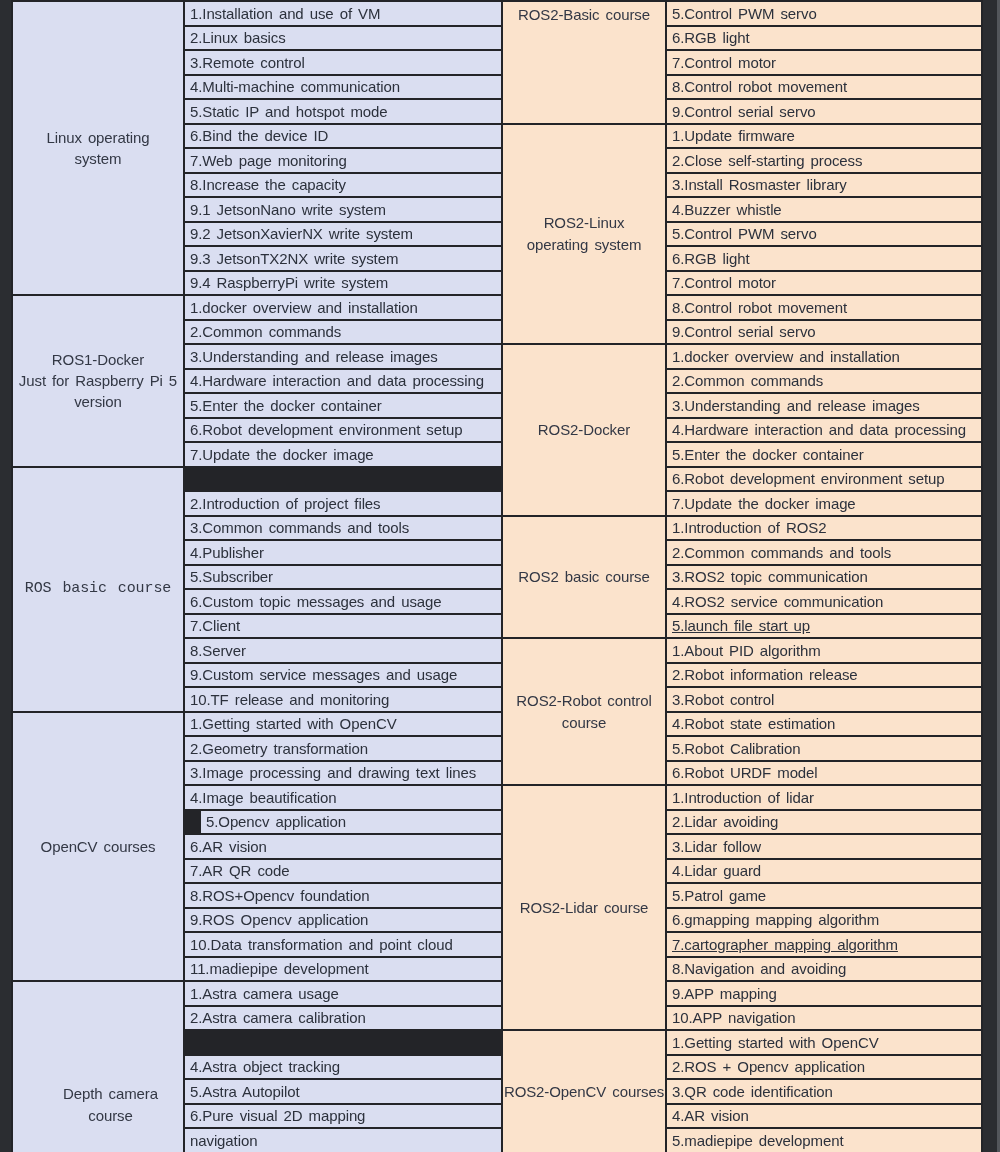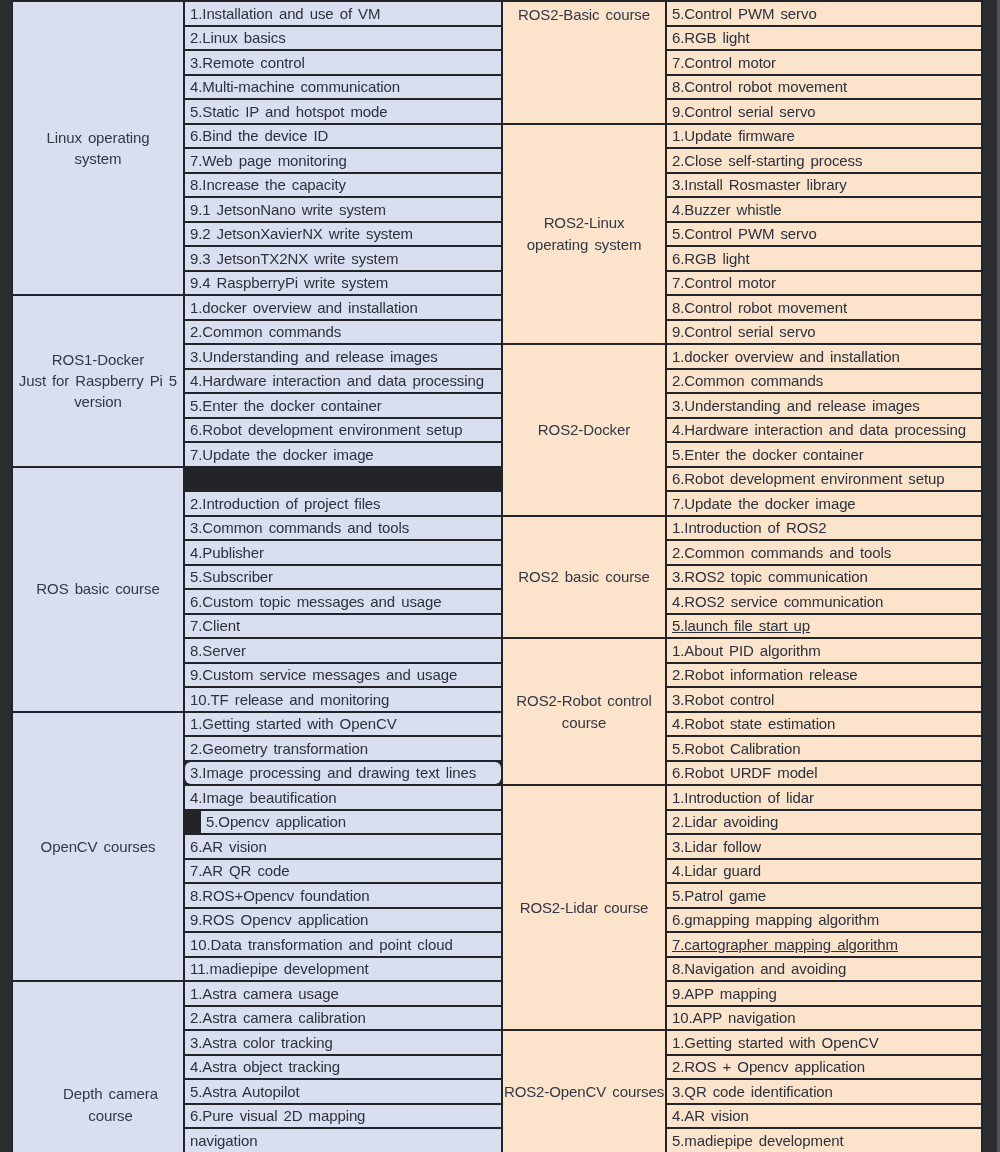--- a/index.html
+++ b/index.html
@@ -92,47 +92,46 @@
       <div class="cat-cell theme-blue" style="grid-area: 13 / 1 / span 7;">ROS1-Docker
 Just for Raspberry Pi 5
 version</div>
       <div class="item-cell theme-blue" style="grid-area: 13 / 2;">1.docker overview and installation</div>
       <div class="item-cell theme-blue" style="grid-area: 14 / 2;">2.Common commands</div>
       <div class="item-cell theme-blue" style="grid-area: 15 / 2;">3.Understanding and release images</div>
       <div class="item-cell theme-blue" style="grid-area: 16 / 2;">4.Hardware interaction and data processing</div>
       <div class="item-cell theme-blue" style="grid-area: 17 / 2;">5.Enter the docker container</div>
       <div class="item-cell theme-blue" style="grid-area: 18 / 2;">6.Robot development environment setup</div>
       <div class="item-cell theme-blue" style="grid-area: 19 / 2;">7.Update the docker image</div>
-      <div class="cat-cell theme-blue" style="grid-area: 20 / 1 / span 10;">ROS basic course</div>
+      <div class="cat-cell theme-blue" style="grid-area: 20 / 1 / span 10; font-family: Liberation Mono, monospace;">ROS basic course</div>
       <div class="item-cell theme-blue" style="grid-area: 20 / 2; margin-top: 40px;">1.Introduction of ROS</div>
       <div class="item-cell theme-blue" style="grid-area: 21 / 2;">2.Introduction of project files</div>
       <div class="item-cell theme-blue" style="grid-area: 22 / 2;">3.Common commands and tools</div>
       <div class="item-cell theme-blue" style="grid-area: 23 / 2;">4.Publisher</div>
       <div class="item-cell theme-blue" style="grid-area: 24 / 2;">5.Subscriber</div>
       <div class="item-cell theme-blue" style="grid-area: 25 / 2;">6.Custom topic messages and usage</div>
       <div class="item-cell theme-blue" style="grid-area: 26 / 2;">7.Client</div>
       <div class="item-cell theme-blue" style="grid-area: 27 / 2;">8.Server</div>
       <div class="item-cell theme-blue" style="grid-area: 28 / 2;">9.Custom service messages and usage</div>
       <div class="item-cell theme-blue" style="grid-area: 29 / 2;">10.TF release and monitoring</div>
       <div class="cat-cell theme-blue" style="grid-area: 30 / 1 / span 11;">OpenCV courses</div>
       <div class="item-cell theme-blue" style="grid-area: 30 / 2;">1.Getting started with OpenCV</div>
       <div class="item-cell theme-blue" style="grid-area: 31 / 2;">2.Geometry transformation</div>
-      <div class="item-cell theme-blue" style="grid-area: 32 / 2; border-radius: 6px;">3.Image processing and drawing text lines</div>
+      <div class="item-cell theme-blue" style="grid-area: 32 / 2;">3.Image processing and drawing text lines</div>
       <div class="item-cell theme-blue" style="grid-area: 33 / 2;">4.Image beautification</div>
       <div class="item-cell theme-blue" style="grid-area: 34 / 2; margin-left: 16px;">5.Opencv application</div>
       <div class="item-cell theme-blue" style="grid-area: 35 / 2;">6.AR vision</div>
       <div class="item-cell theme-blue" style="grid-area: 36 / 2;">7.AR QR code</div>
       <div class="item-cell theme-blue" style="grid-area: 37 / 2;">8.ROS+Opencv foundation</div>
       <div class="item-cell theme-blue" style="grid-area: 38 / 2;">9.ROS Opencv application</div>
       <div class="item-cell theme-blue" style="grid-area: 39 / 2;">10.Data transformation and point cloud</div>
       <div class="item-cell theme-blue" style="grid-area: 40 / 2;">11.madiepipe development</div>
       <div class="cat-cell theme-blue" style="grid-area: 41 / 1 / span 7; padding-top: 76px; padding-left: 25px;">Depth camera course</div>
       <div class="item-cell theme-blue" style="grid-area: 41 / 2;">1.Astra camera usage</div>
       <div class="item-cell theme-blue" style="grid-area: 42 / 2;">2.Astra camera calibration</div>
-      <div class="item-cell theme-blue" style="grid-area: 43 / 2;">3.Astra color tracking</div>
       <div class="item-cell theme-blue" style="grid-area: 44 / 2;">4.Astra object tracking</div>
       <div class="item-cell theme-blue" style="grid-area: 45 / 2;">5.Astra Autopilot</div>
       <div class="item-cell theme-blue" style="grid-area: 46 / 2;">6.Pure visual 2D mapping</div>
       <div class="item-cell theme-blue" style="grid-area: 47 / 2;">navigation</div>
       <div class="cat-cell theme-peach valign-top" style="grid-area: 1 / 3 / span 5;">ROS2-Basic course</div>
       <div class="item-cell theme-peach" style="grid-area: 1 / 4;">5.Control PWM servo</div>
       <div class="item-cell theme-peach" style="grid-area: 2 / 4;">6.RGB light</div>
       <div class="item-cell theme-peach" style="grid-area: 3 / 4;">7.Control motor</div>
       <div class="item-cell theme-peach" style="grid-area: 4 / 4;">8.Control robot movement</div>
       <div class="item-cell theme-peach" style="grid-area: 5 / 4;">9.Control serial servo</div>

